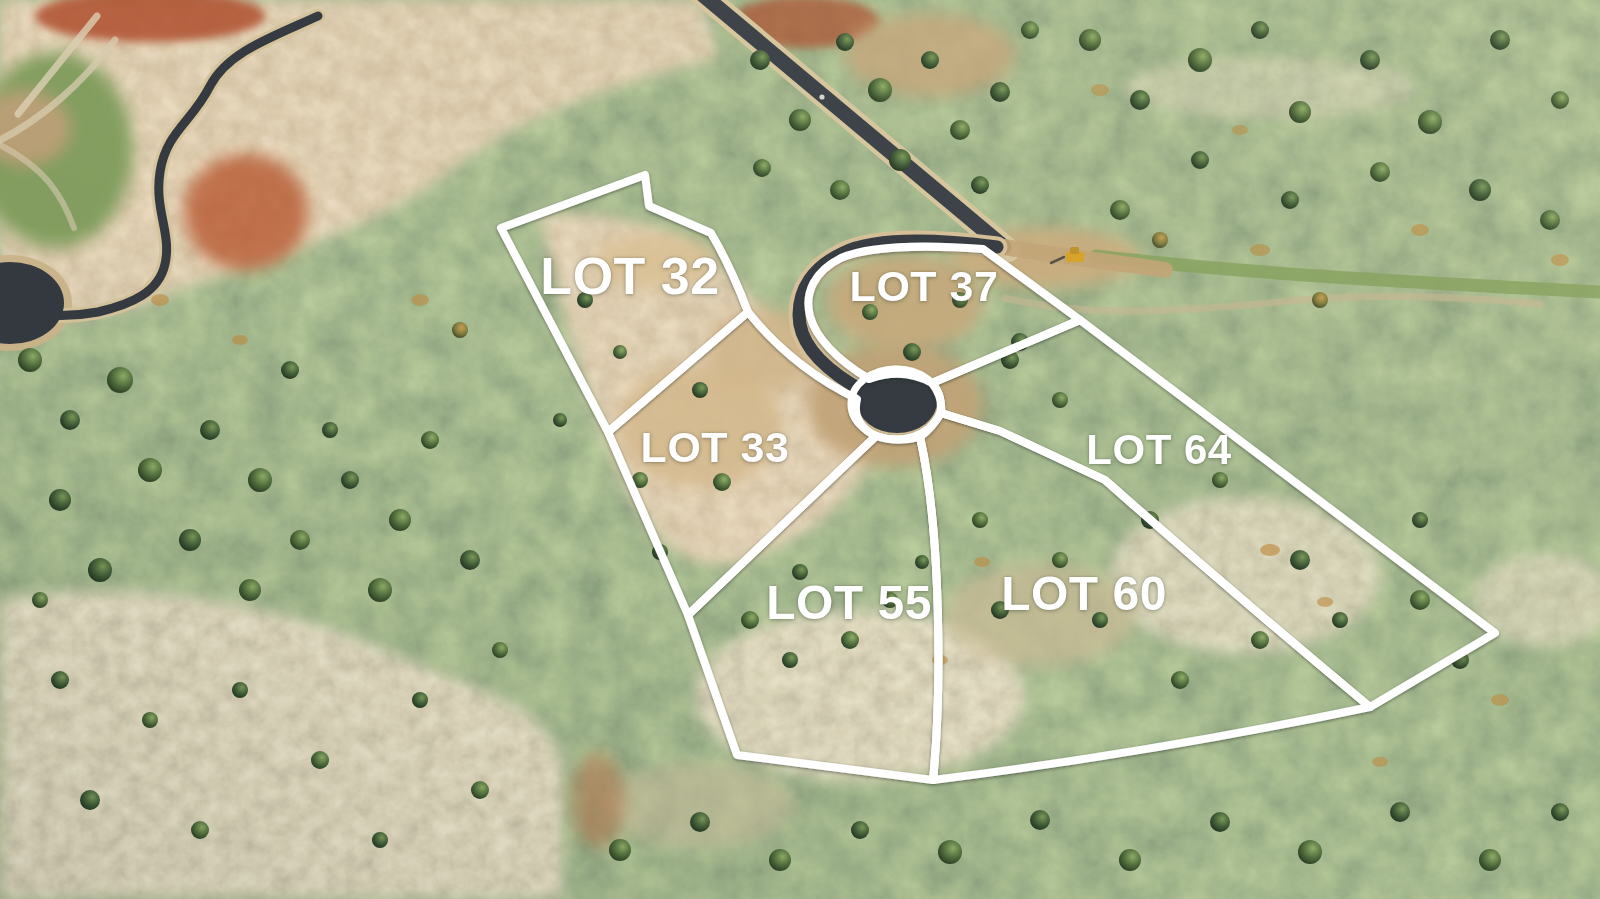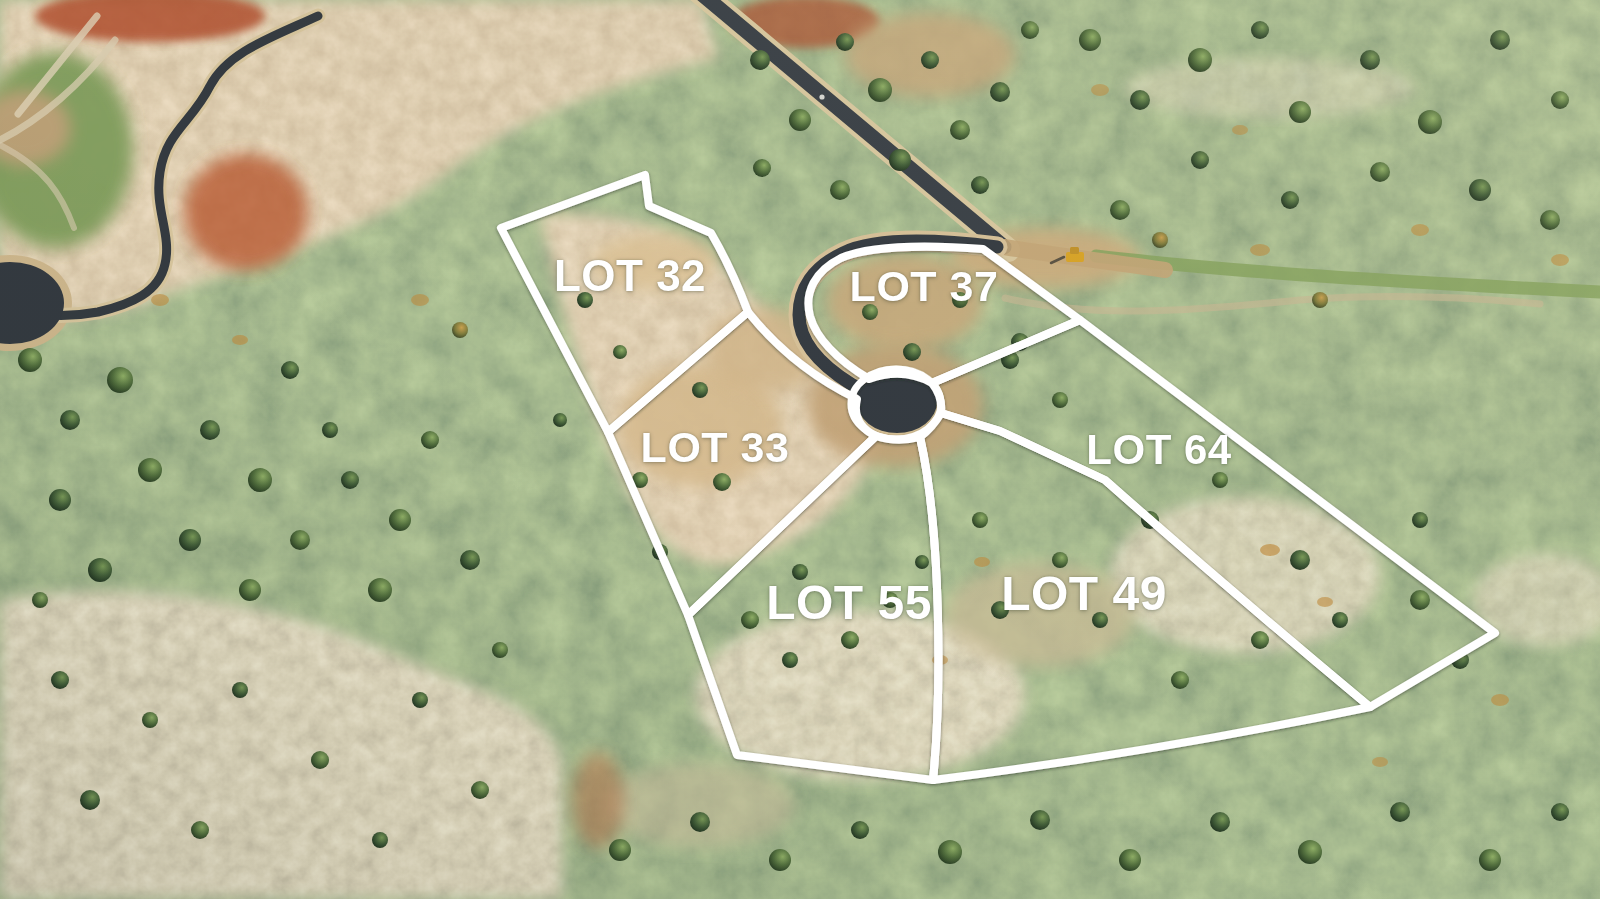--- a/index.html
+++ b/index.html
@@ -284,20 +284,20 @@
     <path d="M501,228 L645,175 L649,206 L711,233 C728,262 739,288 748,312 L608,432 Z"></path>
     <path d="M748,312 C780,352 818,380 857,399 Q851,424 876,436 L688,615 L608,432 Z"></path>
     <path d="M876,436 Q897,443 920,437 C941,530 942,690 933,780 L737,755 L688,615 Z"></path>
     <path d="M920,437 C941,530 942,690 933,780 Q1150,753 1370,707 Q1235,595 1105,480 L1000,431 Q967,421 941,413 Q933,427 920,437 Z"></path>
     <path d="M941,413 L1000,431 L1105,480 Q1235,595 1370,707 L1495,633 L1080,320 L932,383 Q943,397 941,413 Z"></path>
     <path d="M983,249 L1080,320 L932,383 Q903,367 869,379 C841,362 817,341 810,316 C804,292 815,271 841,258 C867,247 918,244 983,249 Z"></path>
     <ellipse cx="896" cy="404" rx="45" ry="35" stroke-width="7"></ellipse>
   </g>
 </svg>
 
-<div class="lot-label" style="left:630px;top:276px;font-size:44px;">LOT 32</div>
+<div class="lot-label" style="left:630px;top:276px;font-size:52px;">LOT 32</div>
 <div class="lot-label" style="left:715px;top:447px;font-size:43px;">LOT 33</div>
 <div class="lot-label" style="left:849px;top:602px;font-size:48px;">LOT 55</div>
-<div class="lot-label" style="left:1084px;top:593px;font-size:48px;">LOT 49</div>
+<div class="lot-label" style="left:1084px;top:593px;font-size:48px;">LOT 60</div>
 <div class="lot-label" style="left:1159px;top:450px;font-size:42px;">LOT 64</div>
 <div class="lot-label" style="left:924px;top:286px;font-size:43px;">LOT 37</div>
 
 </div>
 
 </body></html>

